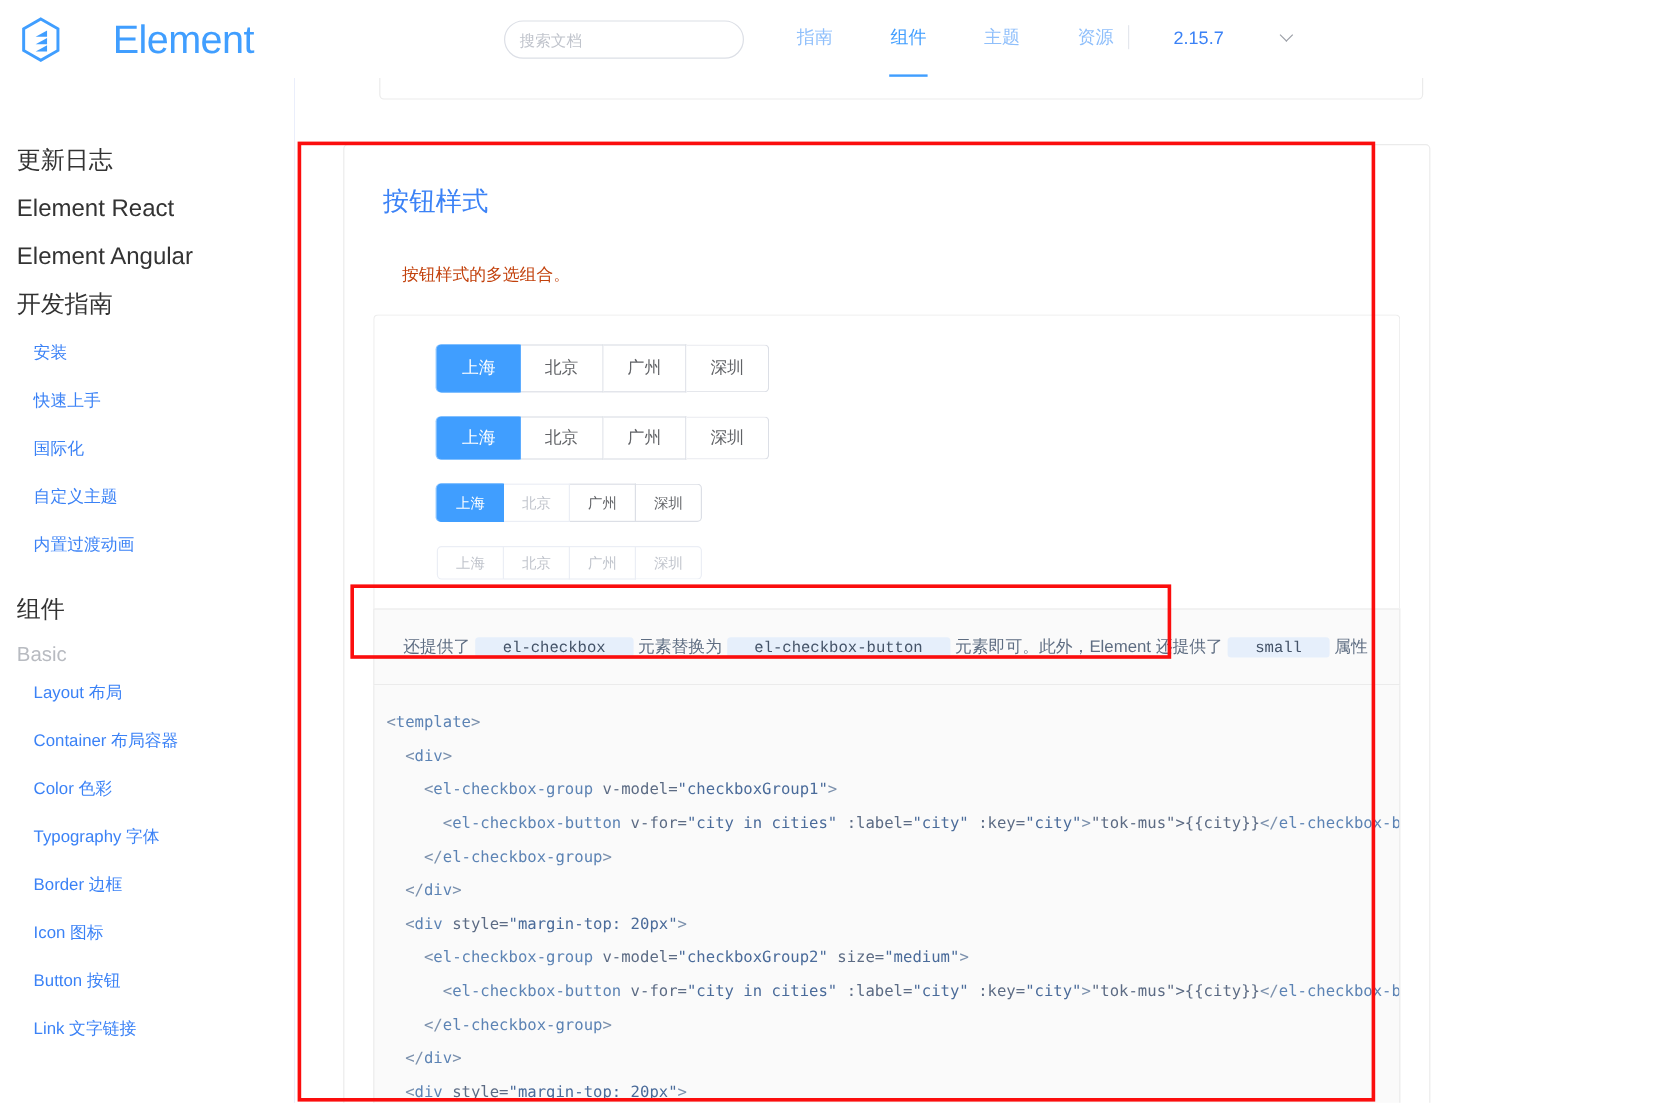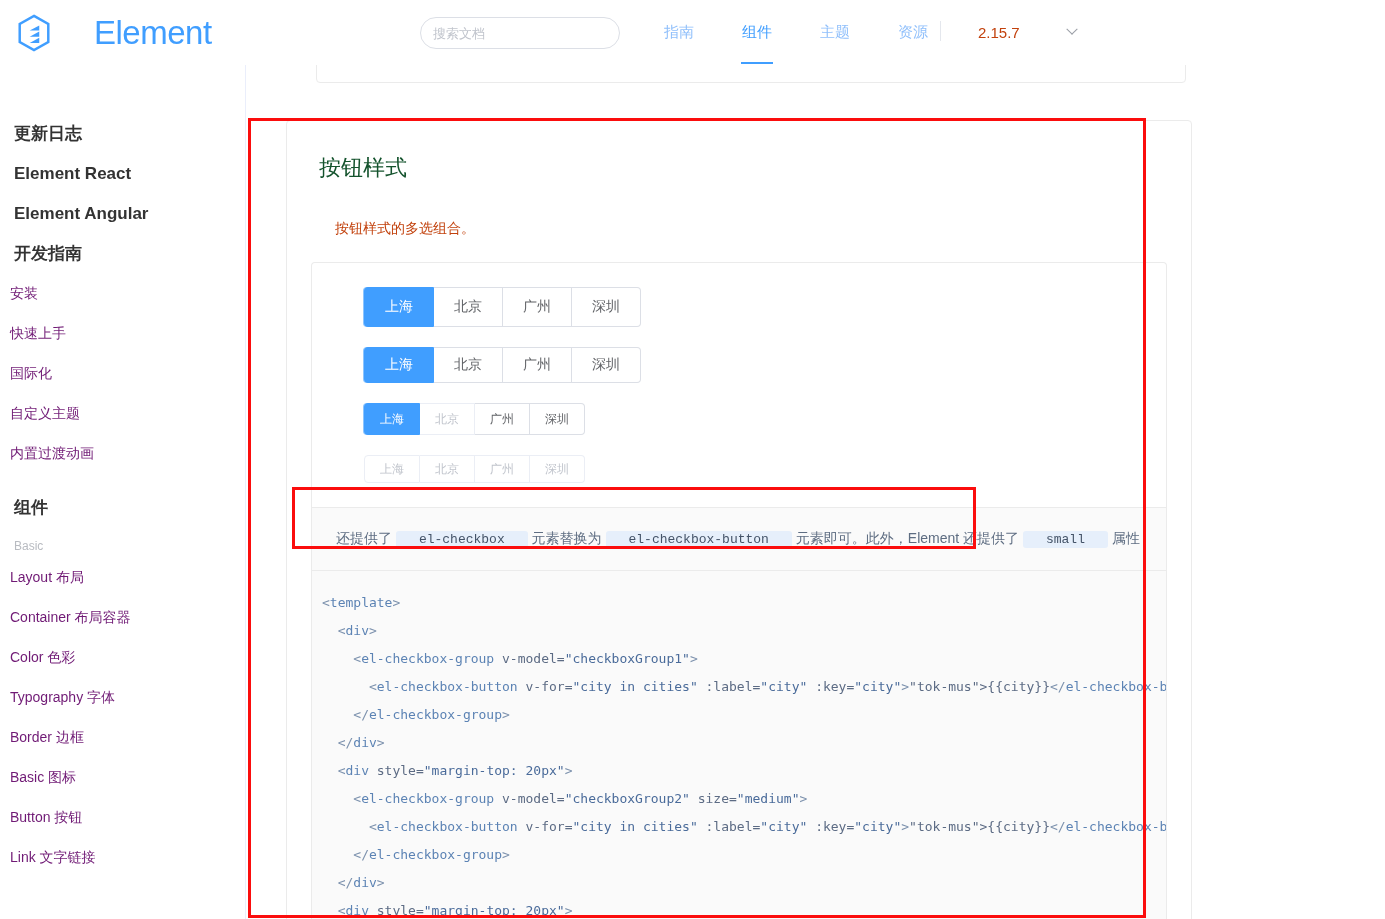--- a/index.html
+++ b/index.html
@@ -61,21 +61,21 @@
     bottom: 0; width: 32px; height: 2px;
     background: #409eff;
   }
   .nav-divider {
     position: absolute; left: 940px; top: 21px;
     width: 1px; height: 20px; background: #e4e7ed;
   }
   .nav-select {
     position: absolute; top: 0; height: 64px;
     display: flex; align-items: center;
-    font-size: 15px; color: #c2410c; cursor: pointer; gap: 40px;
+    font-size: 15px; color: #3b82f6; cursor: pointer; gap: 40px;
   }
   .nav-select.version { left: 978px; }
   .nav-select.lang { left: 1140px; margin-top: 48px; }
   .caret {
     display: inline-block; margin-left: 8px;
     width: 8px; height: 8px;
     border-right: 1.3px solid #9a9ea6;
     border-bottom: 1.3px solid #9a9ea6;
     transform: rotate(45deg) translate(-2px,-2px);
   }
@@ -83,33 +83,33 @@
   
   .sidebar {
     position: absolute; top: 65px; left: 0;
     width: 246px; height: 854px;
     background: #fff;
     border-right: 1px solid #eaeefb;
     padding-top: 60px;
     overflow: hidden;
   }
   .side-group-title {
-    font-size: 17px; font-weight: bold; color: #333;
+    font-size: 20px; font-weight: normal; color: #333;
     padding: 0 0 0 14px;
     margin: 0 0 22px 0;
     line-height: 18px;
   }
   .side-sub-label {
-    font-size: 12px; color: #b8bbc1;
+    font-size: 17px; color: #b8bbc1;
     padding-left: 14px; margin: 0 0 16px 0;
     line-height: 14px;
   }
   .side-item {
-    font-size: 14px; color: #701a75;
-    padding-left: 10px;
+    font-size: 14px; color: #3b82f6;
+    padding-left: 28px;
     line-height: 16px;
     margin-bottom: 24px;
     cursor: pointer;
     white-space: nowrap;
   }
   .side-gap { height: 14px; }
 
   
   .main {
     position: absolute; top: 65px; left: 246px;
@@ -131,21 +131,21 @@
 
   .demo-card {
     position: absolute;
     left: 6px; top: 55px;
     width: 906px;
     background: #fff;
     border: 1px solid #ebebeb;
     border-radius: 4px;
   }
   .demo-title {
-    font-size: 22px; font-weight: normal; color: #14532d;
+    font-size: 22px; font-weight: normal; color: #3b82f6;
     margin: 0; padding: 32px 0 0 32px;
     line-height: 30px;
   }
   .demo-desc {
     font-size: 14px; color: #c2410c;
     margin: 16px; padding: 19px 0 0 32px;
     line-height: 20px;
   }
   .demo-block {
     margin: 24px 24px 0 24px;
@@ -291,21 +291,21 @@
   <div class="side-item">自定义主题</div>
   <div class="side-item">内置过渡动画</div>
   <div class="side-gap"></div>
   <div class="side-group-title">组件</div>
   <div class="side-sub-label">Basic</div>
   <div class="side-item">Layout 布局</div>
   <div class="side-item">Container 布局容器</div>
   <div class="side-item">Color 色彩</div>
   <div class="side-item">Typography 字体</div>
   <div class="side-item">Border 边框</div>
-  <div class="side-item">Basic 图标</div>
+  <div class="side-item">Icon 图标</div>
   <div class="side-item">Button 按钮</div>
   <div class="side-item">Link 文字链接</div>
 </div>
 
 <div class="main">
   <div class="content-col">
 
     <div class="prev-block"></div>
 
     <div class="demo-card">

